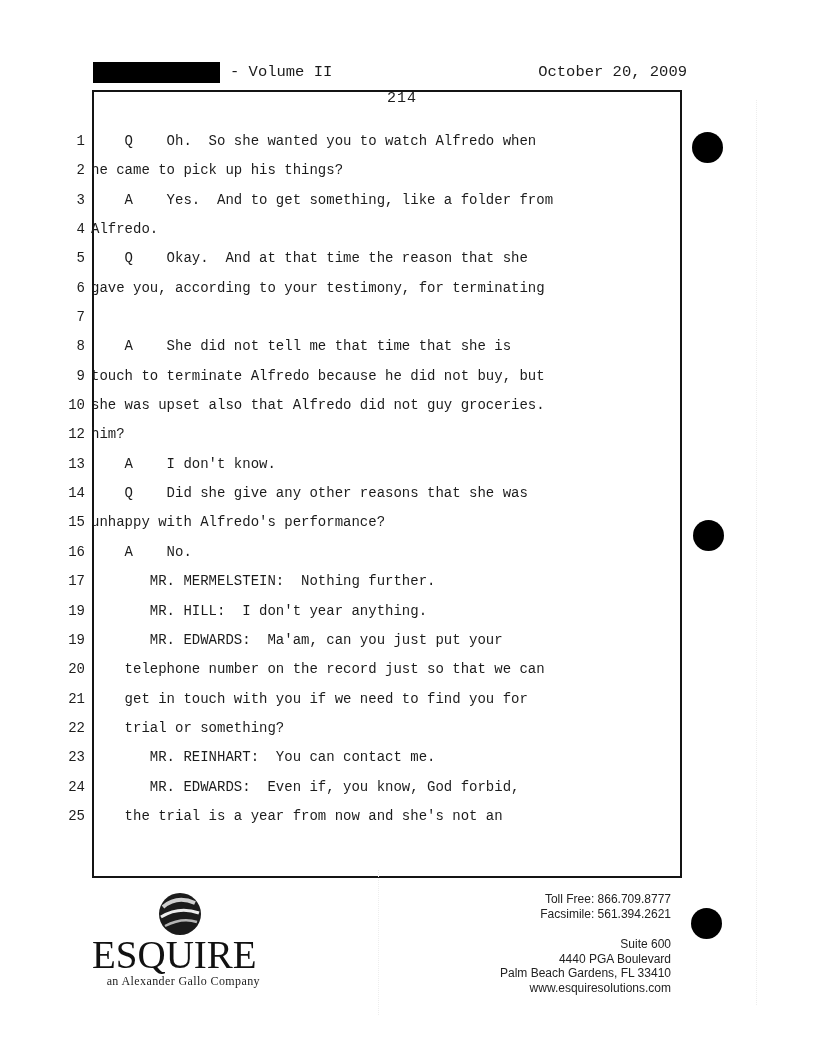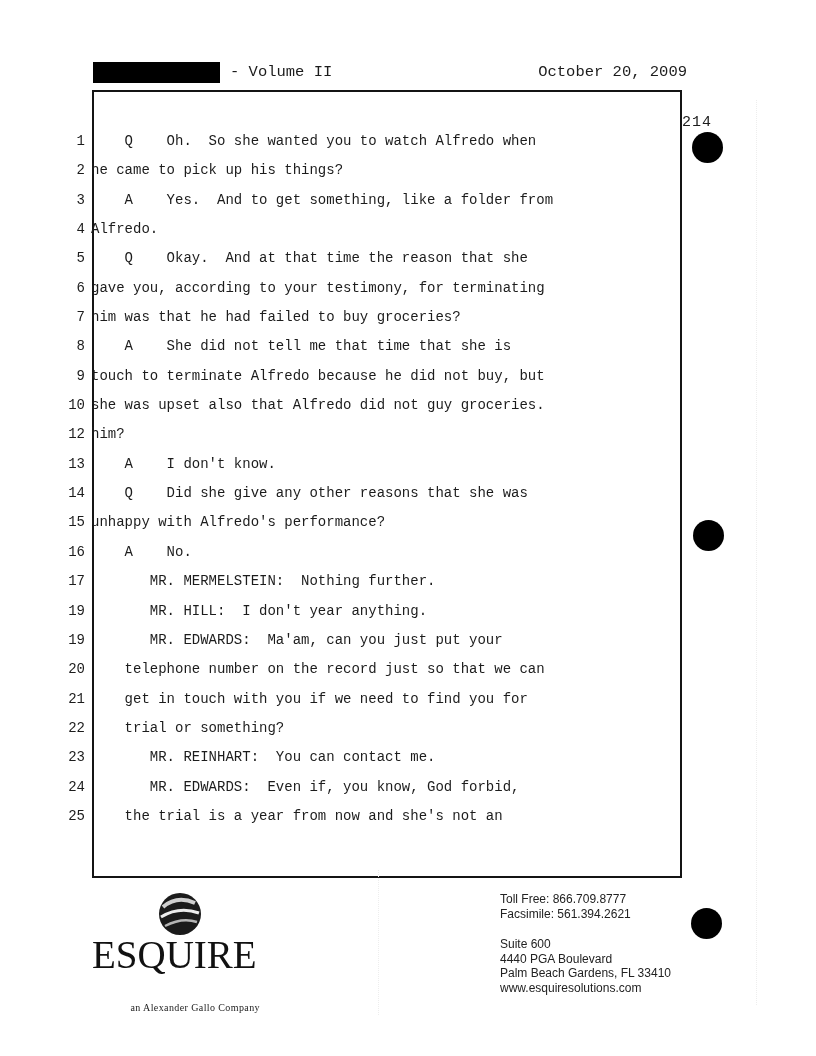--- a/index.html
+++ b/index.html
@@ -8,21 +8,21 @@
     font-family:"Liberation Mono","DejaVu Sans Mono",monospace;
     color:#1c1c1c; overflow:hidden;
   }
   
   .header { position:absolute; left:93px; top:60px; width:594px; height:24px; }
   .redaction { position:absolute; left:0; top:2px; width:127px; height:21px; background:#000; }
   .vol  { position:absolute; left:137px; top:3px; font-size:15.5px; white-space:pre; }
   .hdate { position:absolute; right:0; top:3px; font-size:15.5px; white-space:pre; }
   
   .box { position:absolute; left:92px; top:90px; width:586px; height:784px; border:2px solid #141414; background:#fff; }
-  .pageno { position:absolute; left:92px; top:114px; width:620px; text-align:right; font-size:15px; letter-spacing:1px; }
+  .pageno { position:absolute; left:92px; top:90px; width:620px; text-align:center; font-size:15px; letter-spacing:1px; }
   
   .lines { position:absolute; left:60px; top:133px; width:620px; }
   .line { display:flex; align-items:baseline; height:29.35px; }
   .num { flex:none; width:25px; text-align:right; font-size:14px; color:#1c1c1c; }
   .txt { margin-left:6px; font-size:14px; white-space:pre; }
   
   .punch { position:absolute; width:31px; height:31px; border-radius:50%; background:#000; }
   .p1 { left:692px; top:132px; }
   .p2 { left:693px; top:520px; }
   .p3 { left:691px; top:908px; }
@@ -30,24 +30,24 @@
   .logo { position:absolute; left:92px; top:890px; width:180px; }
   .globe { position:absolute; left:66px; top:2px; width:44px; height:44px; }
   .wordmark {
     position:absolute; left:0; top:48px; width:170px;
     font-family:Liberation Serif, serif;
     font-size:39px; line-height:34px; color:#111; white-space:nowrap;
   }
   .tagline {
     position:absolute; left:0; top:84px; width:168px; text-align:right;
     font-family:"Liberation Serif","DejaVu Serif",serif;
-    font-size:10px; letter-spacing:0.4px; color:#222; white-space:nowrap;margin-top:28px;
+    font-size:12px; letter-spacing:0.4px; color:#222; white-space:nowrap;
   }
   .contact {
-    position:absolute; right:145px; top:892px; text-align:left;
+    position:absolute; right:145px; top:892px; text-align:right;
     font-family:"Liberation Sans","DejaVu Sans",sans-serif;
     font-size:12px; line-height:14.5px; color:#222;
   }
   .contact .grp2 { margin-top:16px; }
   
   .artifact { position:absolute; width:0; border-left:1px dotted #ededed; }
   .a1 { left:756px; top:100px; height:905px; }
   .a2 { left:378px; top:870px; height:145px; }
 </style>
 </head>
@@ -90,21 +90,20 @@
       <span class="txt">    Q    Okay.  And at that time the reason that she</span>
     </div>
 
     <div class="line">
       <span class="num">6</span>
       <span class="txt">gave you, according to your testimony, for terminating</span>
     </div>
 
     <div class="line">
       <span class="num">7</span>
-      <span class="txt">him was that he had failed to buy groceries?</span>
     </div>
 
     <div class="line">
       <span class="num">8</span>
       <span class="txt">    A    She did not tell me that time that she is</span>
     </div>
 
     <div class="line">
       <span class="num">9</span>
       <span class="txt">touch to terminate Alfredo because he did not buy, but</span>

